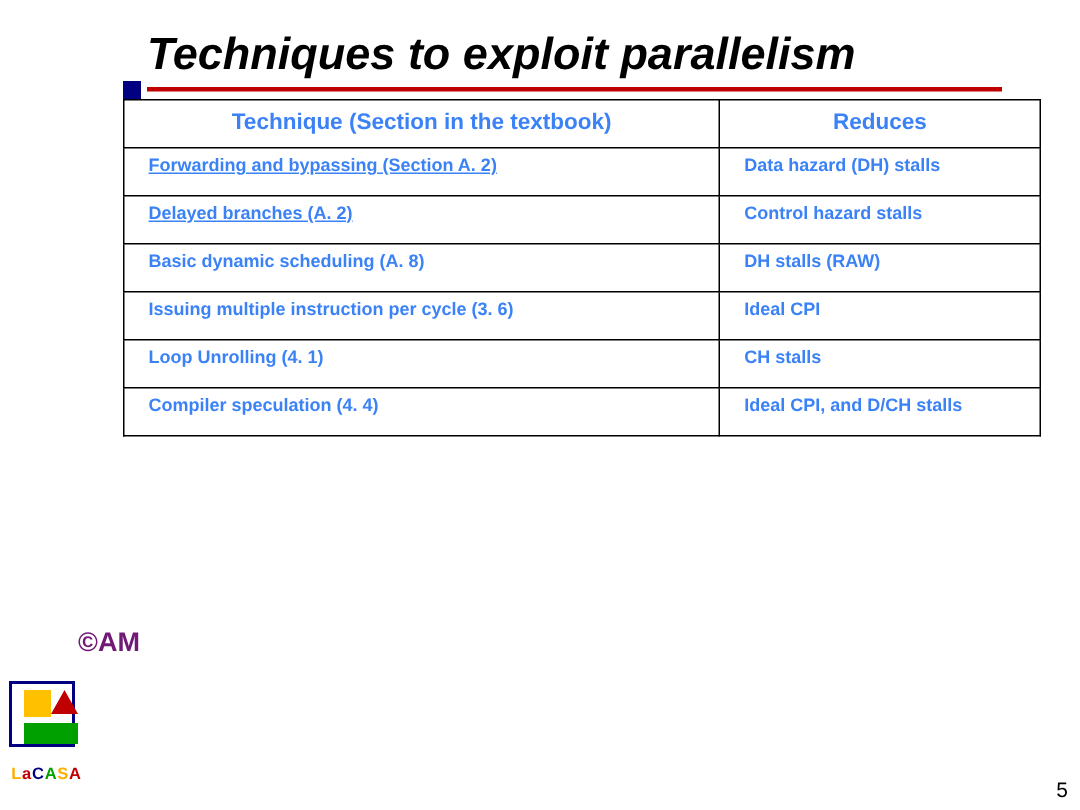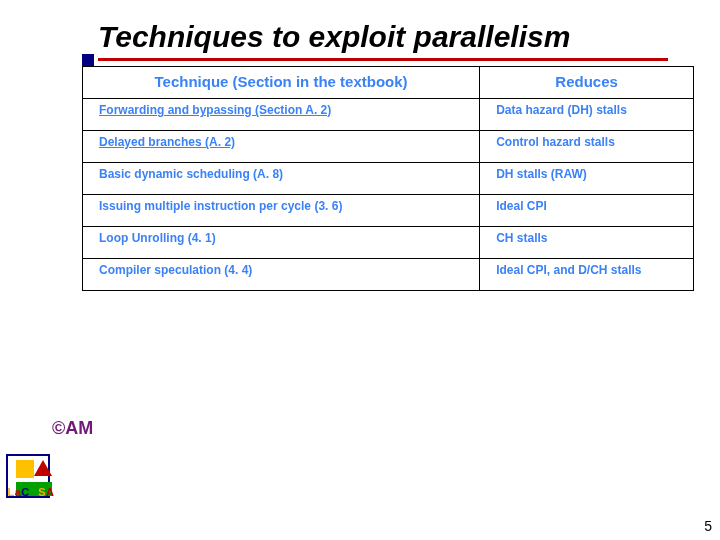--- a/index.html
+++ b/index.html
@@ -96,21 +96,21 @@
     border-bottom: 16px solid #c00000;
   }
   .logo .green-bar {
     position: absolute;
     left: 8px; top: 26px;
     width: 36px; height: 14px;
     background: #00a000;
   }
   .logo-text {
     position: absolute;
-    left: 0px; top: 32px;
+    left: 0px; top: 56px;
     width: 58px;
     text-align: center;
     font-family: "Comic Sans MS", cursive, sans-serif;
     font-size: 11px;
     font-weight: bold;
     letter-spacing: 0.5px;
   }
   .logo-text .c1 { color: #ffae00; }
   .logo-text .c2 { color: #c00000; }
   .logo-text .c3 { color: #000080; }

